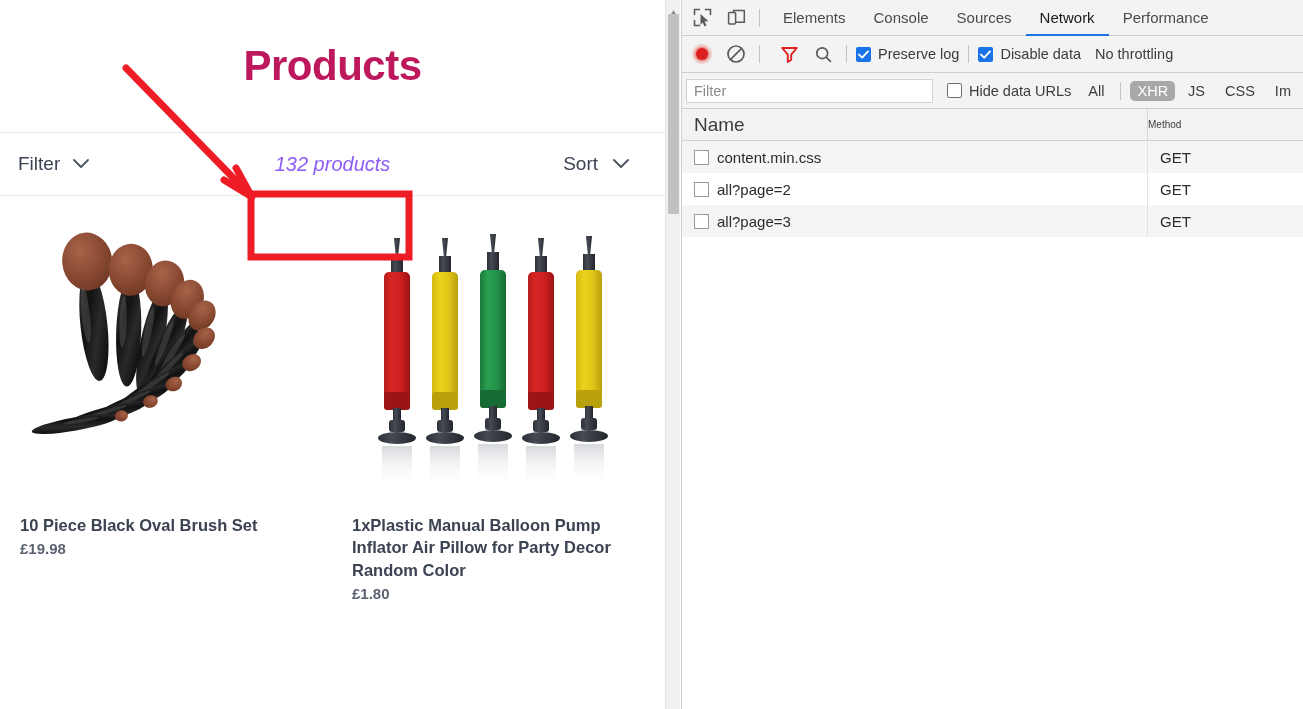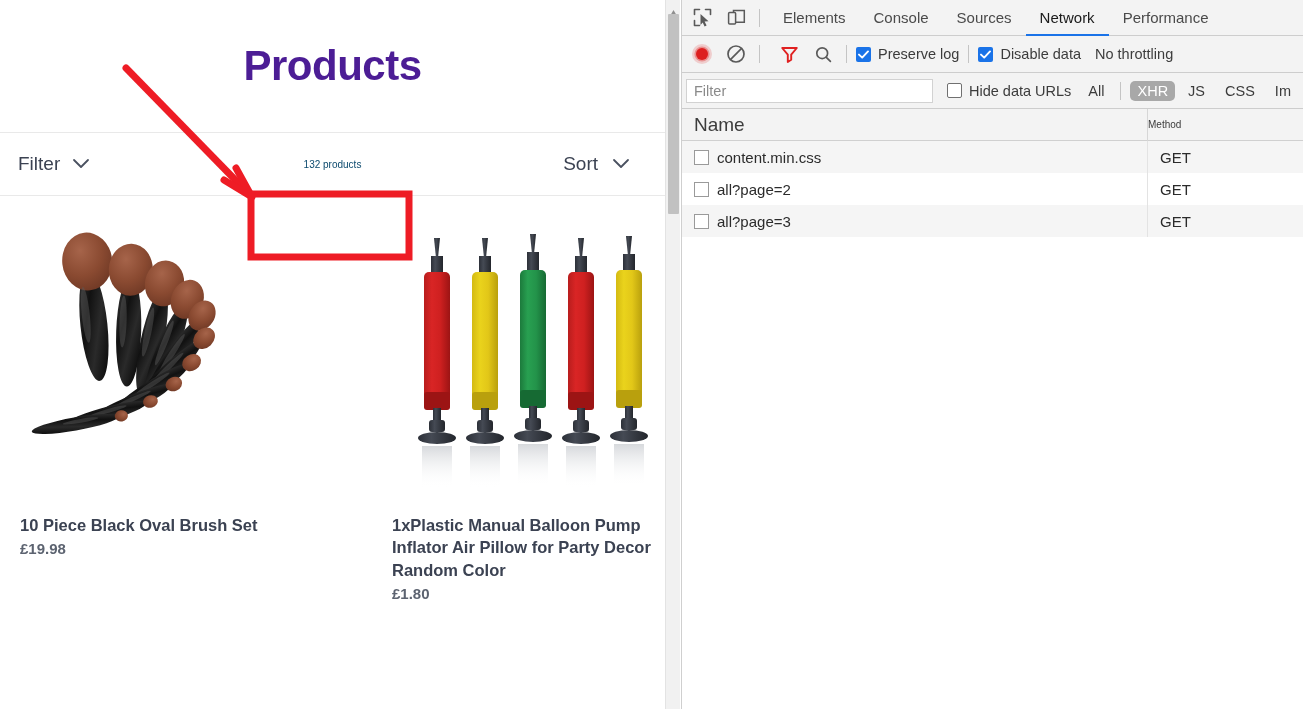--- a/index.html
+++ b/index.html
@@ -29,42 +29,41 @@
   .header-icons {
     position: absolute; right: 22px; top: 0; height: 65px;
     display: flex; align-items: center; gap: 28px;
   }
   .hicon { display: block; color: #343b46; }
 
   .page-title-wrap {
     height: 132px; display: flex; align-items: center; justify-content: center;
   }
   .page-title {
-    font-size: 42px; font-weight: 700; color: #4c1d95; letter-spacing: -0.5px;
+    font-size: 42px; font-weight: 700; color: #be185d; letter-spacing: -0.5px;
   }
 
   .toolbar-row {
     position: relative; height: 64px; width: 665px;
     border-top: 1px solid #e9e9e9; border-bottom: 1px solid #e9e9e9;
     display: flex; align-items: center;
   }
   .tb-left { position: absolute; left: 18px; display: flex; align-items: center; gap: 12px; }
   .tb-right { position: absolute; right: 35px; display: flex; align-items: center; gap: 14px; }
   .tb-label { font-size: 19px; color: #3b4252; }
   .chev { display: block; color: #4a5160; }
   .count-center {
     position: absolute; left: 0; right: 0; text-align: center;
-    font-size: 10px; color: #0c4a6e;
+    font-size: 20px; font-style: italic; color: #8b5cf6;
   }
 
   
   .grid {
     position: relative; width: 665px; padding: 18px 0 0 0;
     display: flex;
-    gap: 40px;
   }
   .card { width: 332px; padding: 0 20px; }
   .card .imgbox {
     width: 292px; height: 292px; position: relative;
     display: flex; align-items: center; justify-content: center;
     overflow: hidden;
   }
   .card .ptitle {
     font-size: 16.5px; font-weight: 700; color: #3b4252; line-height: 1.35;
     margin-top: 8px;

